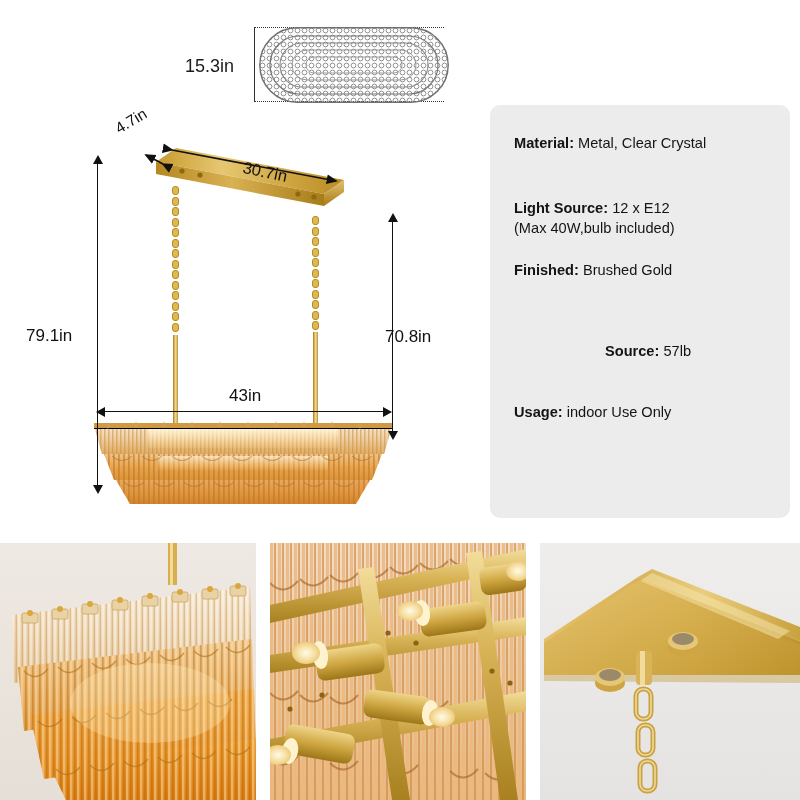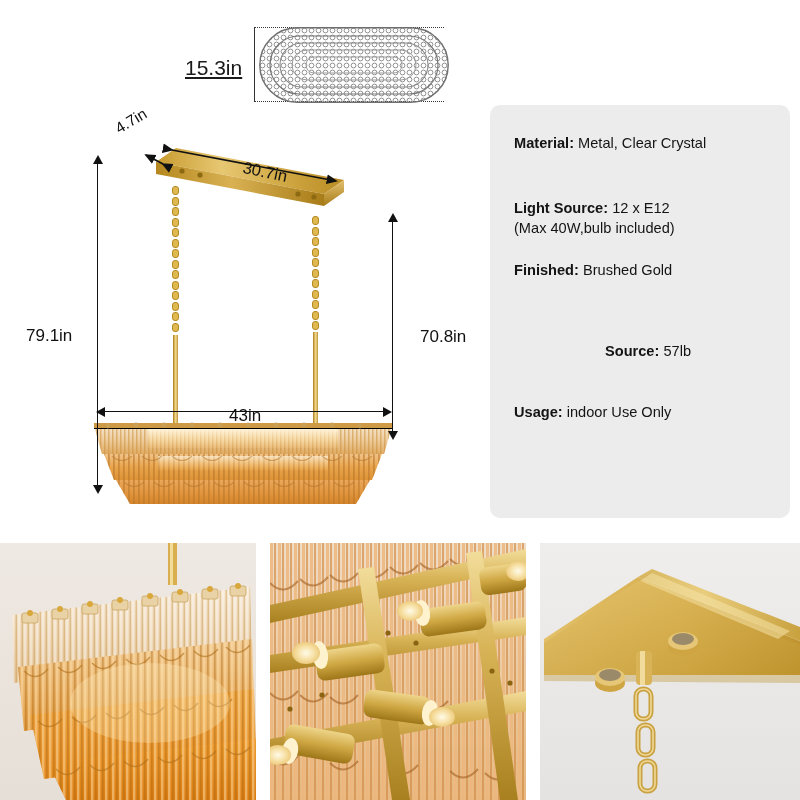--- a/index.html
+++ b/index.html
@@ -41,39 +41,39 @@
   .spec-row:nth-of-type(2) { top: 93px; }
   .spec-row:nth-of-type(3) { top: 155px; }
   .spec-row:nth-of-type(4) { top: 236px; text-align: center; }
   .spec-row:nth-of-type(5) { top: 297px; }
   .spec-row:nth-of-type(6) { top: 363px; }
 
   
   #topview { position: absolute; left: 185px; top: 10px; width: 280px; height: 105px; }
   #topview-label {
     position: absolute; left: 0px; top: 46px;
-    font-size: 21px; color: #1a1a1a; text-decoration: underline;
+    font-size: 18px; color: #1a1a1a;
   }
   #topview-bracket {
     position: absolute; left: 69px; top: 17px;
     width: 190px; height: 75px;
     border-top: 1.5px dotted #333;
     border-bottom: 1.5px dotted #333;
     border-left: 1.6px solid #333;
   }
   #oval-wrap { position: absolute; left: 74px; top: 17px; width: 190px; height: 76px; }
 
   
   #elevation { position: absolute; left: 0; top: 0; width: 480px; height: 540px; }
 
   
   .dim { position: absolute; font-size: 17px; color: #111; white-space: nowrap; }
   #dim-h-total { left: 26px; top: 326px; }
-  #dim-h-fixture { left: 420px; top: 327px; }
-  #dim-w-bottom { left: 229px; top: 406px; }
+  #dim-h-fixture { left: 385px; top: 327px; }
+  #dim-w-bottom { left: 229px; top: 386px; }
   #dim-depth {
     left: 112px; top: 122px; font-size: 15.5px;
     transform: rotate(-31deg); transform-origin: left top;
   }
   #dim-length {
     left: 245px; top: 158px; font-size: 16.5px;
     transform: rotate(12deg); transform-origin: left top;
   }
 
   

